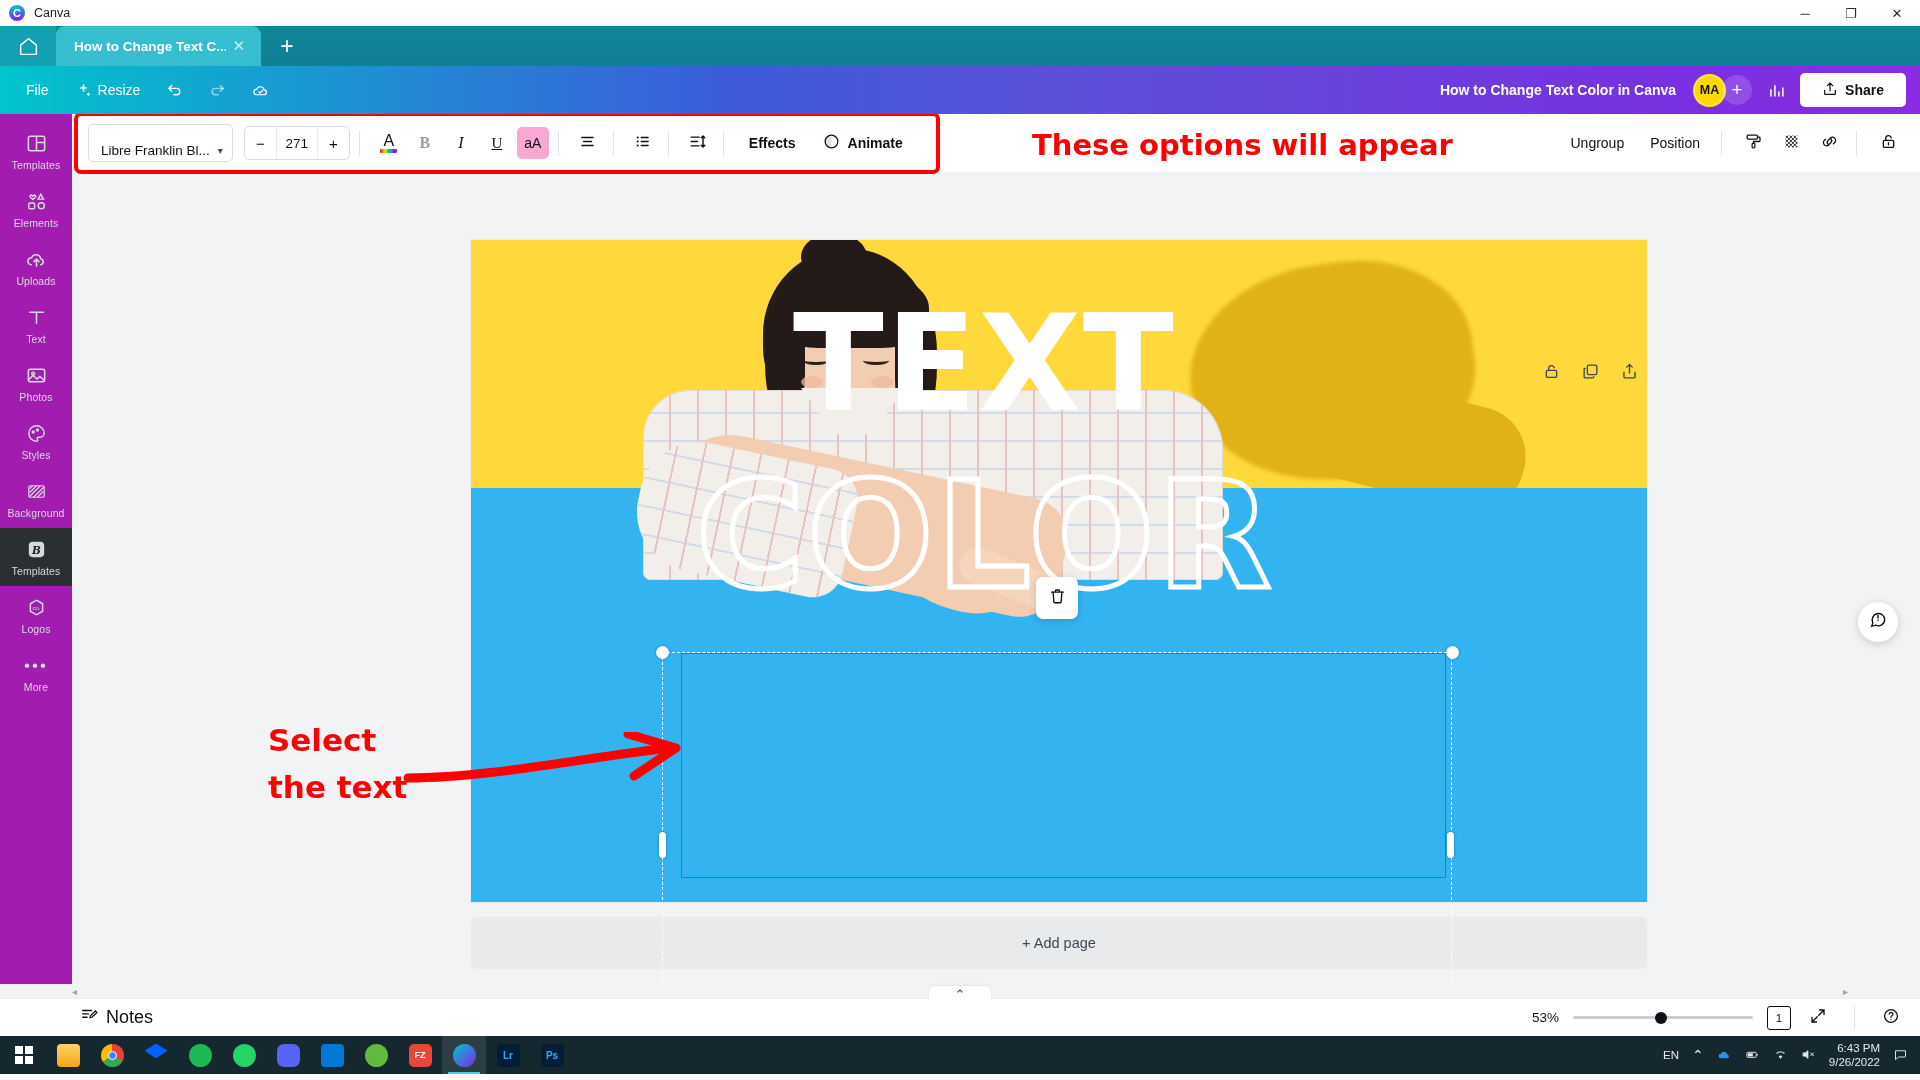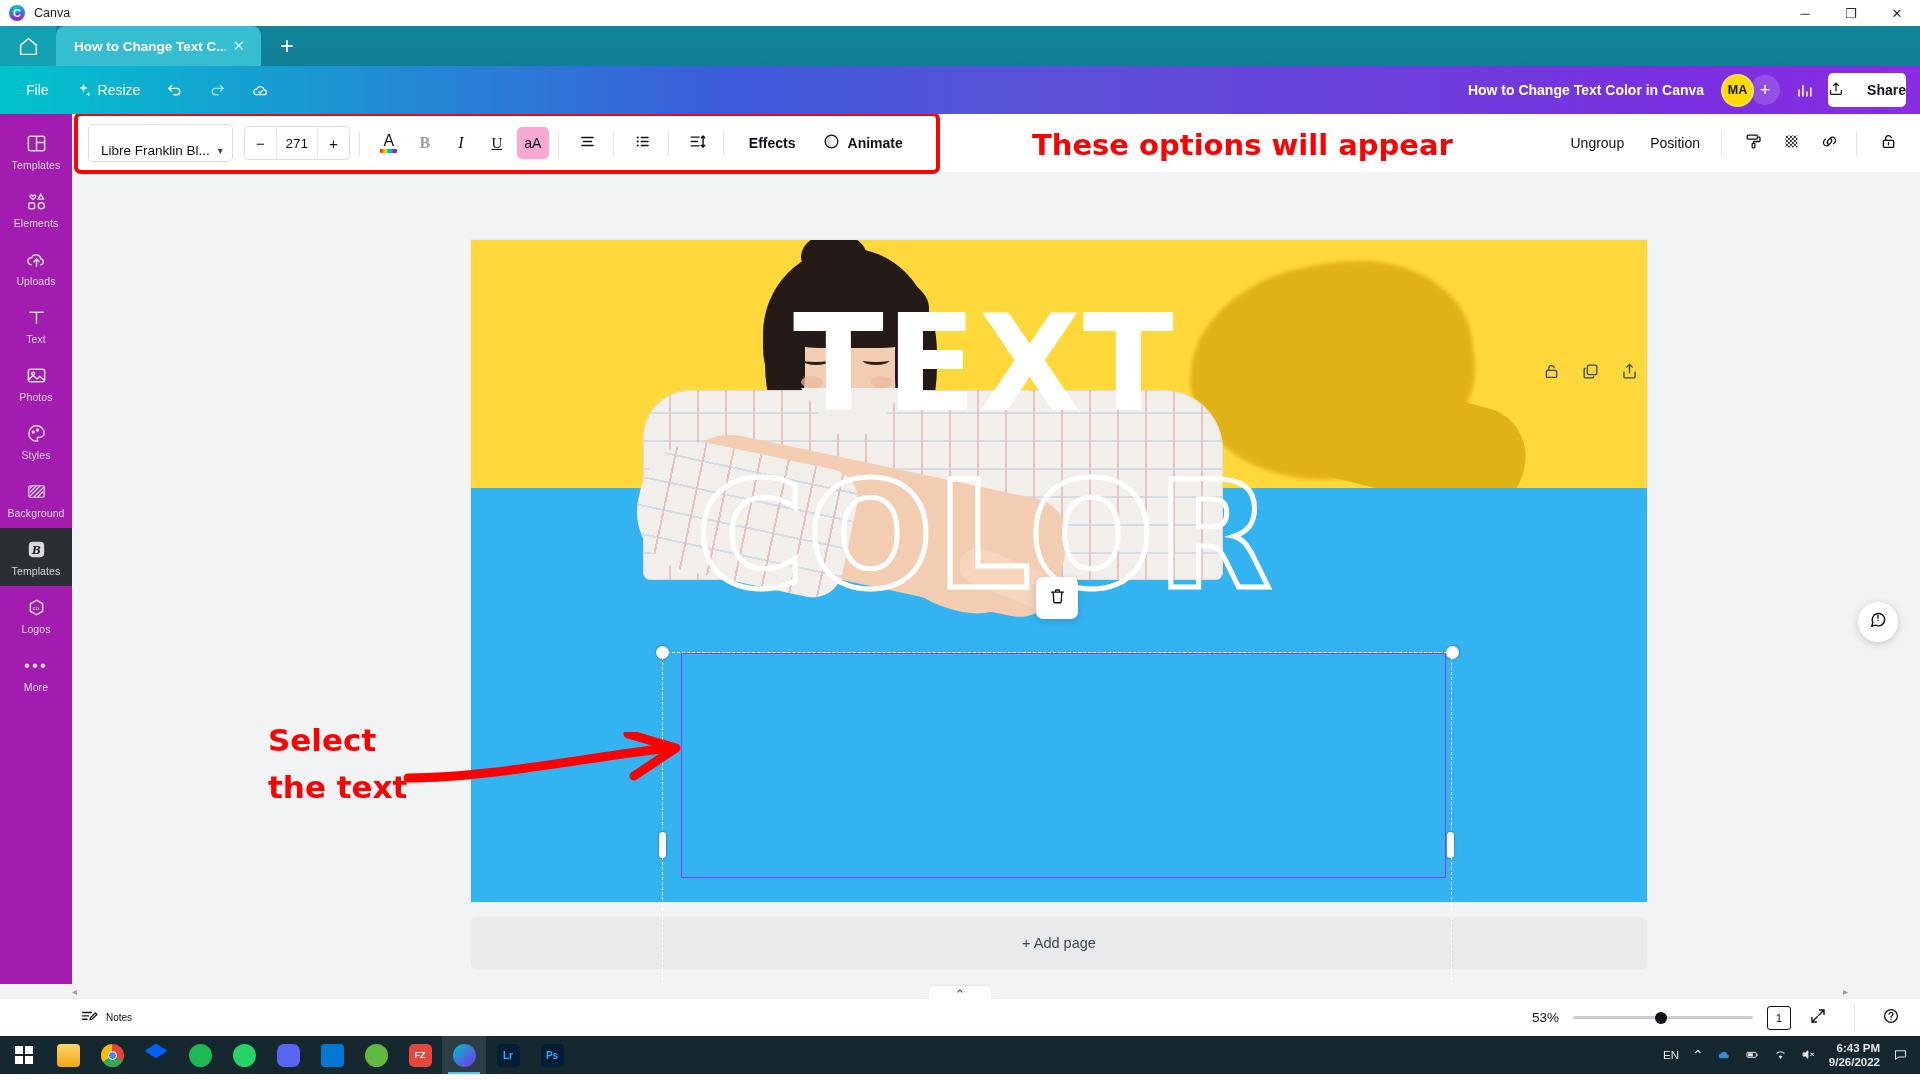--- a/index.html
+++ b/index.html
@@ -82,22 +82,22 @@
     width:30px;height:30px;border-radius:50%;background:rgba(255,255,255,.16);
     display:flex;align-items:center;justify-content:center;color:#fff;
     font-size:18px;font-weight:300;margin-left:-11px;
   }
   .hdr-icobtn{
     width:34px;height:34px;display:flex;align-items:center;justify-content:center;
     border-radius:5px;
   }
   .hdr-icobtn svg{width:19px;height:19px;}
   .share-btn{
-    background:#fff;border-radius:5px;height:34px;padding:0 0;
-    display:flex;align-items:center;gap:23px;
+    background:#fff;border-radius:5px;height:34px;padding:0 22px;
+    display:flex;align-items:center;gap:7px;
     font-size:14px;font-weight:bold;color:#0d1117;
   }
   .share-btn svg{width:16px;height:16px;}
 
   
   .mainrow{display:flex;height:calc(1080px - 26px - 40px - 48px - 58px - 38px);}
 
   
   .sidebar{
     width:72px;background:#a21caf;flex-shrink:0;
@@ -335,21 +335,21 @@
     padding:0 72px 0 72px;
   }
   .hscroll-inner{flex:1;display:flex;align-items:center;justify-content:space-between;
     color:#9aa0a6;font-size:10px;}
 
   
   .bottombar{
     height:38px;background:#fff;display:flex;align-items:center;
     padding:0 16px 0 80px;border-top:1px solid #eceded;position:relative;
   }
-  .notes{display:flex;align-items:center;gap:8px;font-size:10px;color:#0d1117;font-weight:500;}
+  .notes{display:flex;align-items:center;gap:8px;font-size:18px;color:#0d1117;font-weight:500;}
   .notes svg{width:18px;height:18px;}
   .bb-right{position:absolute;right:16px;display:flex;align-items:center;gap:14px;}
   .zoomval{font-size:13.5px;color:#0d1117;}
   .slider{width:180px;height:3px;background:#c9ccd0;border-radius:2px;position:relative;}
   .slider-knob{
     position:absolute;left:82px;top:-4.5px;width:12px;height:12px;
     background:#0d1117;border-radius:50%;
   }
   .pagecount{
     width:24px;height:24px;border:1.6px solid #0d1117;border-radius:3px;
@@ -386,21 +386,21 @@
   .tbapp.active:after{
     content:"";position:absolute;bottom:0;left:6px;right:6px;height:2.5px;background:#4ec9e8;
   }
   .tbapp.active{background:rgba(255,255,255,.10);}
   .tbi{width:23px;height:23px;border-radius:4px;display:flex;align-items:center;
     justify-content:center;font-size:10px;font-weight:bold;color:#fff;}
   .tray{
     position:absolute;right:0;height:38px;display:flex;align-items:center;gap:13px;
     padding-right:12px;color:#e8eaed;font-size:11.5px;
   }
-  .clock{display:flex;flex-direction:column;align-items:flex-end;line-height:1.22;font-size:11.5px;font-weight:bold;}
+  .clock{display:flex;flex-direction:column;align-items:flex-end;line-height:1.22;font-size:11.5px;}
   .tray svg{width:15px;height:15px;}
 </style>
 </head>
 <body>
 
 <div class="titlebar">
   <div class="tb-logo">C</div>
   <div class="tb-title">Canva</div>
   <div class="tb-controls">
     <div class="tb-btn">─</div>

